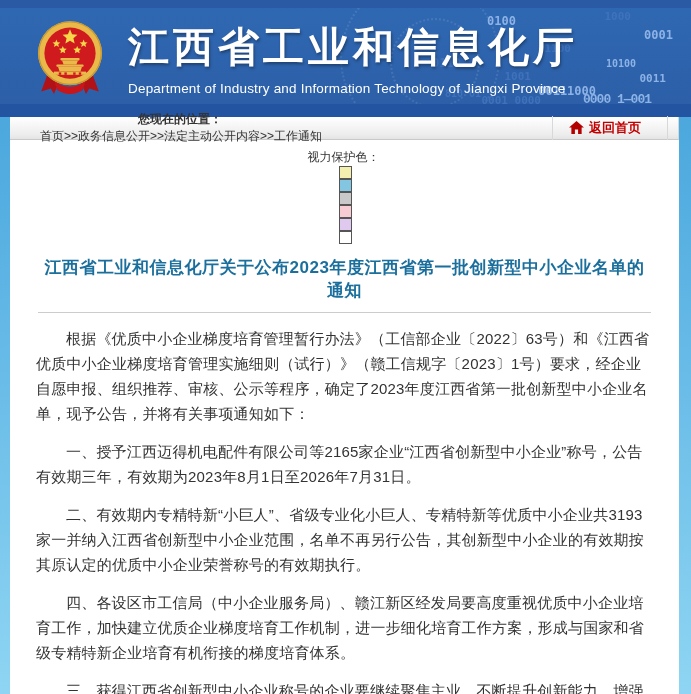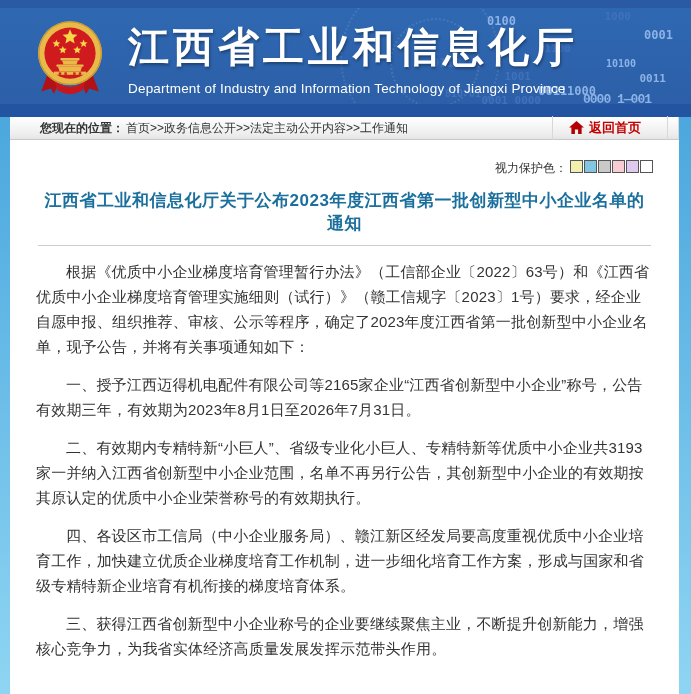--- a/index.html
+++ b/index.html
@@ -42,34 +42,34 @@
 
   
   .content-wrap { margin:0 12px 0 10px; background:#fff; height:577px; position:relative; }
 
   .breadcrumb-bar {
     height:23px; display:flex; align-items:center; justify-content:space-between;
     background:linear-gradient(180deg,#ffffff 0%,#ededed 80%,#e4e4e4 100%);
     border-bottom:1px solid #c9c9c9; border-right:1px solid #d6d6d6;
     padding:0 10px 0 30px; font-size:12px; color:#333;
   }
-  .crumb { display:flex; align-items:center; }
+  .crumb { display:flex; align-items:center;flex-direction:column; }
   .crumb b { font-weight:bold; margin-right:2px; }
   .crumb .path { color:#333; }
   .home-link {
     display:flex; align-items:center; gap:5px; cursor:pointer;
     border-left:1px solid #d8d8d8; border-right:1px solid #d8d8d8;
     padding:3px 26px 3px 16px; color:#c30000; font-weight:bold; font-size:13px;
   }
 
   .content { padding:0 26px; }
 
   .eye-protect {
-    display:flex; justify-content:flex-end; 
-    padding-top:20px; font-size:12px; color:#333;
+    display:flex; justify-content:flex-end; align-items:center;
+    padding-top:9px; font-size:12px; color:#333;flex-direction:column;
   }
   .eye-protect .label { margin-right:2px; }
   .swatch {
     width:13px; height:13px; border:1px solid #555; margin-left:1px; display:inline-block; cursor:pointer;
   }
 
   .article-title {
     font-size:17px; font-weight:bold; color:#1b6f9d;
     text-align:center; margin:12px 0 10px; letter-spacing:.5px;
   }

